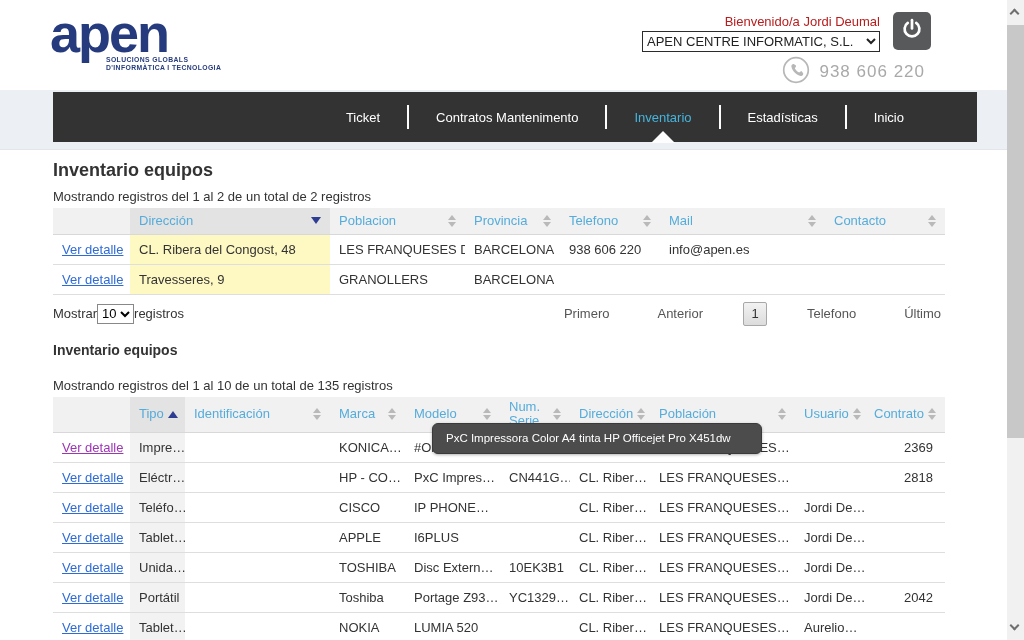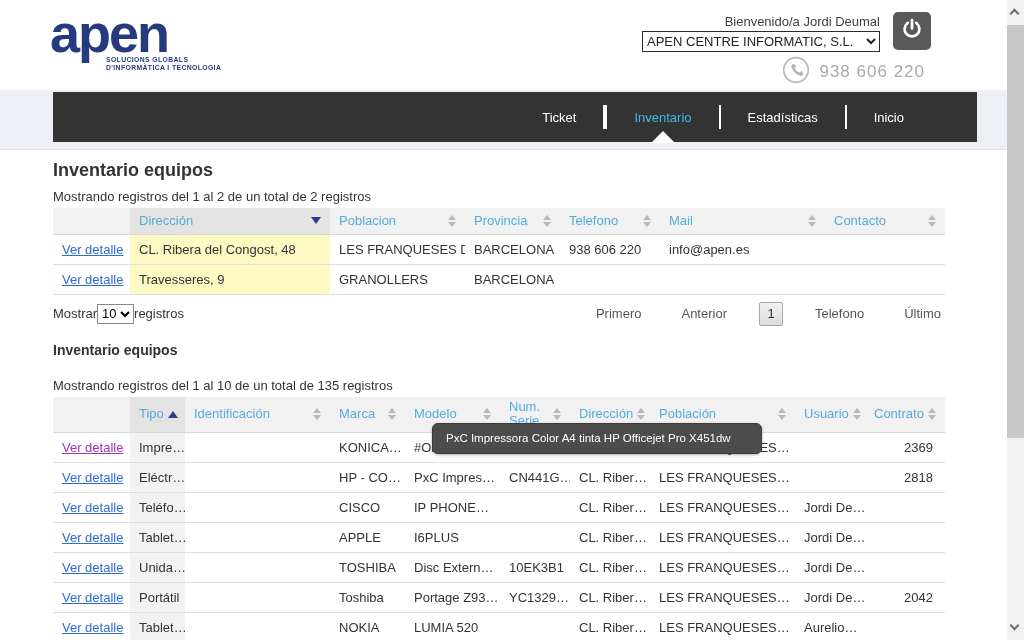--- a/index.html
+++ b/index.html
@@ -12,21 +12,21 @@
   .sb-arrow { position:absolute; left:4px; width:9px; height:9px; }
   .sb-arrow span { display:block; width:7px; height:7px; border-right:2px solid #6f6f6f; border-bottom:2px solid #6f6f6f; }
   .sb-up { top:7px; } .sb-up span { transform:rotate(-135deg); margin-top:3px; }
   .sb-down { bottom:9px; } .sb-down span { transform:rotate(45deg); }
 
   
   .topbar { position:absolute; top:0; left:0; width:1007px; height:90px; background:#fff; }
   .logo { position:absolute; top:4px; left:50px; width:220px; }
   .logo-word { font-size:54px; font-weight:bold; color:#253b7e; letter-spacing:-2px; line-height:58px; }
   .logo-tag { margin-left:56px; margin-top:-6px; color:#253b7e; font-size:6.8px; font-weight:bold; letter-spacing:.4px; line-height:8px; }
-  .welcome { position:absolute; top:14px; right:127px; font-size:13px; color:#404040;padding-left:20px; }
+  .welcome { position:absolute; top:14px; right:127px; font-size:13px; color:#b91c1c;padding-left:20px; }
   .company-select { position:absolute; top:31px; right:127px; width:238px; height:21px; font-size:13px;
      border:1px solid #2b2b2b; background:#fff; color:#222; font-family:"Liberation Sans",sans-serif; }
   .power-btn { position:absolute; top:12px; right:76px; width:38px; height:38px; background:#58595b; border-radius:5px;
      display:flex; align-items:center; justify-content:center; cursor:pointer; }
   .phone-row { position:absolute; top:56px; right:82px; display:flex; align-items:center; gap:9px; }
   .phone-number { font-size:17px; color:#a9a9a9; letter-spacing:1px; }
 
   
   .nav-band { position:absolute; top:90px; left:0; width:1007px; height:60px; background:#ecf0f4; border-bottom:1px solid #e2e6ea; }
   .navbar { position:absolute; top:2px; left:53px; width:924px; height:50px; background:#333333;
@@ -64,21 +64,21 @@
   .sorts { display:flex; flex-direction:column; align-items:center; gap:2px; }
   .tri-up   { width:0; height:0; border-left:4px solid transparent; border-right:4px solid transparent; border-bottom:5px solid #b9b9b9; }
   .tri-down { width:0; height:0; border-left:4px solid transparent; border-right:4px solid transparent; border-top:5px solid #b9b9b9; }
   .tri-active-down { width:0; height:0; border-left:5px solid transparent; border-right:5px solid transparent; border-top:7px solid #2d3e92; }
   .tri-active-up   { width:0; height:0; border-left:5px solid transparent; border-right:5px solid transparent; border-bottom:7px solid #2d3e92; }
 
   
   .listrow { display:flex; align-items:center; justify-content:space-between; margin-top:7px; font-size:13px; }
   .show-box { display:flex; align-items:center; color:#333; }
   .pagesize { height:20px; font-size:13px; border:1px solid #888; background:#fff; font-family:"Liberation Sans",sans-serif; }
-  .pagination { display:flex; align-items:center; gap:8px; color:#555; }
+  .pagination { display:flex; align-items:center; gap:16px; color:#555; }
   .pg { padding:4px 16px; cursor:pointer; }
   .pg-current { min-width:24px; height:24px; display:flex; align-items:center; justify-content:center;
      border:1px solid #a8a8a8; background:linear-gradient(#f2f2f2,#dcdcdc); border-radius:2px; color:#333;
      margin:0 8px; cursor:pointer; }
   .pg-last { padding-right:4px; }
 
   
   .tooltip { position:absolute; top:423px; left:432px; width:330px; background:#4c4c4c; border:1px solid #3a3a3a;
      border-radius:6px; color:#fff; font-size:11.5px; line-height:15px; padding:7px 13px; z-index:40;
      box-shadow:0 1px 3px rgba(0,0,0,.3); }
@@ -118,20 +118,21 @@
       </svg>
     </span>
     <span class="phone-number">938 606 220</span>
   </div>
 </div>
 
 <div class="nav-band">
   <div class="navbar">
     <div class="nav-item">Ticket</div>
     <div class="nav-sep"></div>
+    <div class="nav-item">Contratos Mantenimento</div>
     <div class="nav-sep"></div>
     <div class="nav-item active">Inventario</div>
     <div class="nav-sep"></div>
     <div class="nav-item">Estadísticas</div>
     <div class="nav-sep"></div>
     <div class="nav-item">Inicio</div>
   </div>
 </div>
 
 <div class="content">

